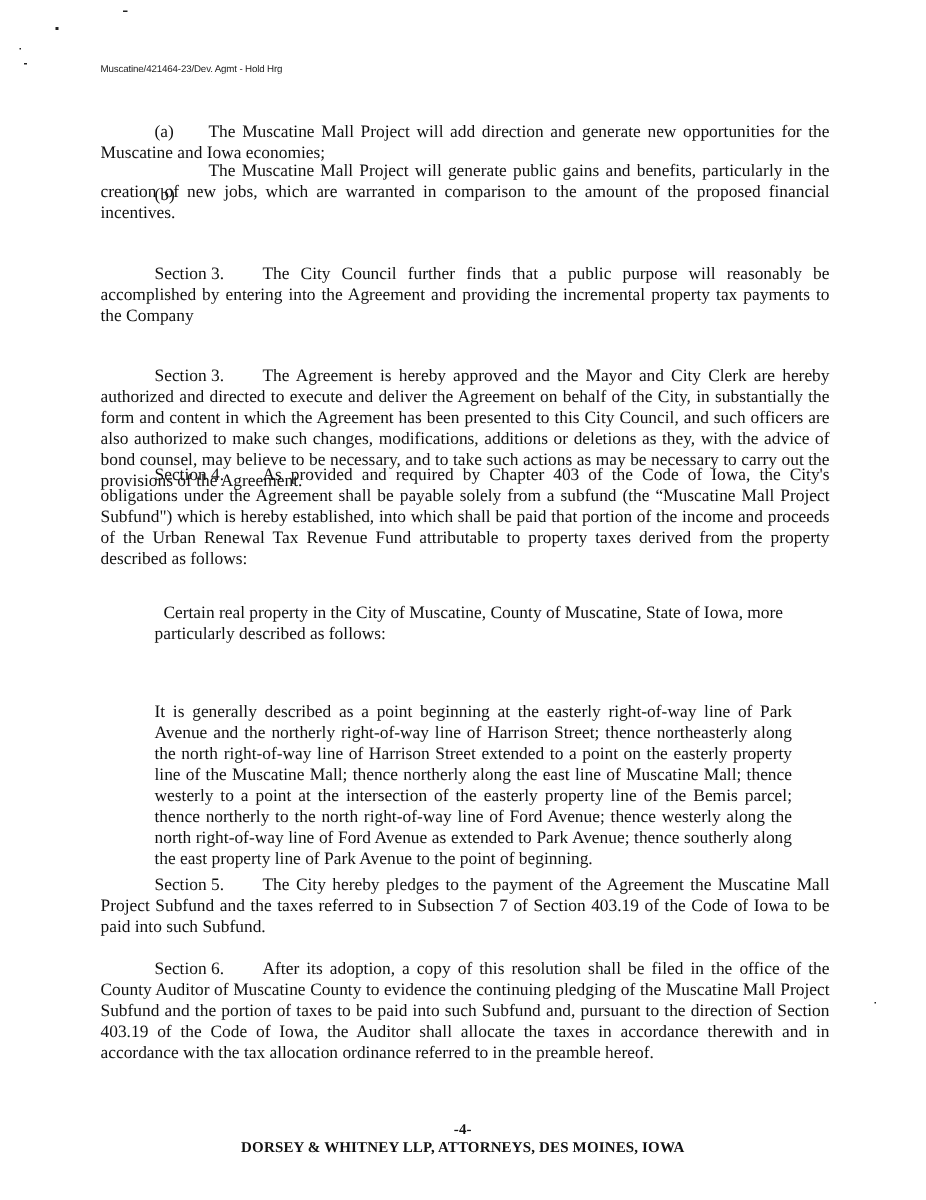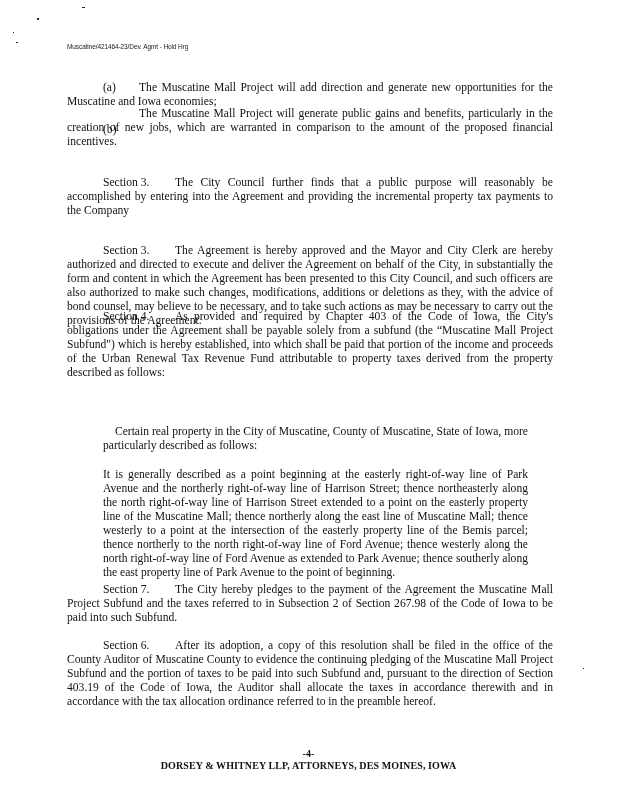--- a/index.html
+++ b/index.html
@@ -58,30 +58,30 @@
 </div>
 
 <div class="block para-first" style="top:244px;">
   <span class="label">Section 3.</span><span>The Agreement is hereby approved and the Mayor and City Clerk are hereby authorized and directed to execute and deliver the Agreement on behalf of the City, in substantially the form and content in which the Agreement has been presented to this City Council, and such officers are also authorized to make such changes, modifications, additions or deletions as they, with the advice of bond counsel, may believe to be necessary, and to take such actions as may be necessary to carry out the provisions of the Agreement.</span>
 </div>
 
 <div class="block para-first" style="top:310px;">
   <span class="label">Section 4.</span><span>As provided and required by Chapter 403 of the Code of Iowa, the City's obligations under the Agreement shall be payable solely from a subfund (the “Muscatine Mall Project Subfund") which is hereby established, into which shall be paid that portion of the income and proceeds of the Urban Renewal Tax Revenue Fund attributable to property taxes derived from the property described as follows:</span>
 </div>
 
-<div class="block legal" style="top:425px; text-align:right;">
+<div class="block legal" style="top:402px; text-align:center;">
   <span>Certain real property in the City of Muscatine, County of Muscatine, State of Iowa, more particularly described as follows:</span>
 </div>
 
 <div class="block legal" style="top:468px;">
   <span>It is generally described as a point beginning at the easterly right-of-way line of Park Avenue and the northerly right-of-way line of Harrison Street; thence northeasterly along the north right-of-way line of Harrison Street extended to a point on the easterly property line of the Muscatine Mall; thence northerly along the east line of Muscatine Mall; thence westerly to a point at the intersection of the easterly property line of the Bemis parcel; thence northerly to the north right-of-way line of Ford Avenue; thence westerly along the north right-of-way line of Ford Avenue as extended to Park Avenue; thence southerly along the east property line of Park Avenue to the point of beginning.</span>
 </div>
 
 <div class="block para-first" style="top:583px;">
-  <span class="label">Section 7.</span><span>The City hereby pledges to the payment of the Agreement the Muscatine Mall Project Subfund and the taxes referred to in Subsection 2 of Section 267.98 of the Code of Iowa to be paid into such Subfund.</span>
+  <span class="label">Section 5.</span><span>The City hereby pledges to the payment of the Agreement the Muscatine Mall Project Subfund and the taxes referred to in Subsection 7 of Section 403.19 of the Code of Iowa to be paid into such Subfund.</span>
 </div>
 
 <div class="block para-first" style="top:639px;">
   <span class="label">Section 6.</span><span>After its adoption, a copy of this resolution shall be filed in the office of the County Auditor of Muscatine County to evidence the continuing pledging of the Muscatine Mall Project Subfund and the portion of taxes to be paid into such Subfund and, pursuant to the direction of Section 403.19 of the Code of Iowa, the Auditor shall allocate the taxes in accordance therewith and in accordance with the tax allocation ordinance referred to in the preamble hereof.</span>
 </div>
 
 <div class="footer" style="top:748px;">-4-</div>
 <div class="footer" style="top:760px;">DORSEY &amp; WHITNEY LLP, ATTORNEYS, DES MOINES, IOWA</div>
 
 </body></html>

